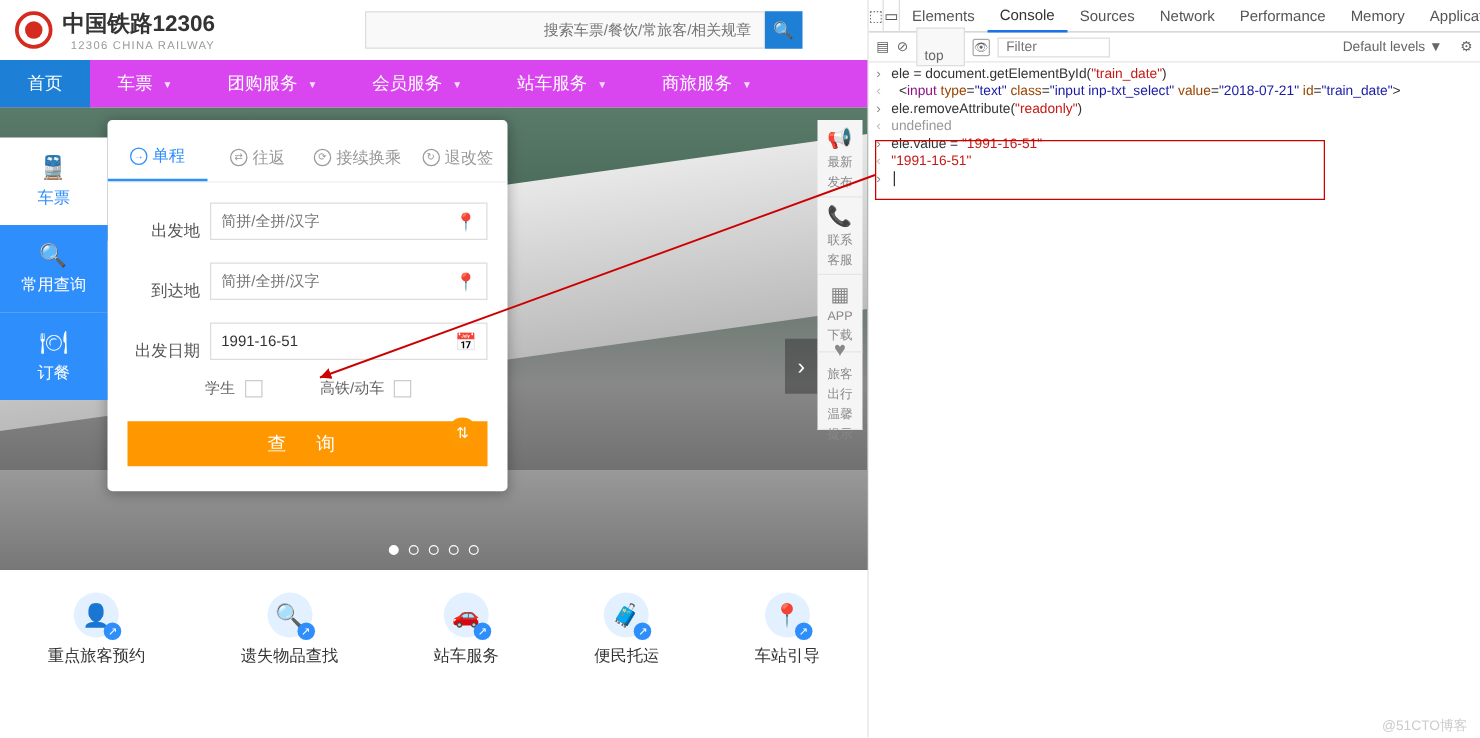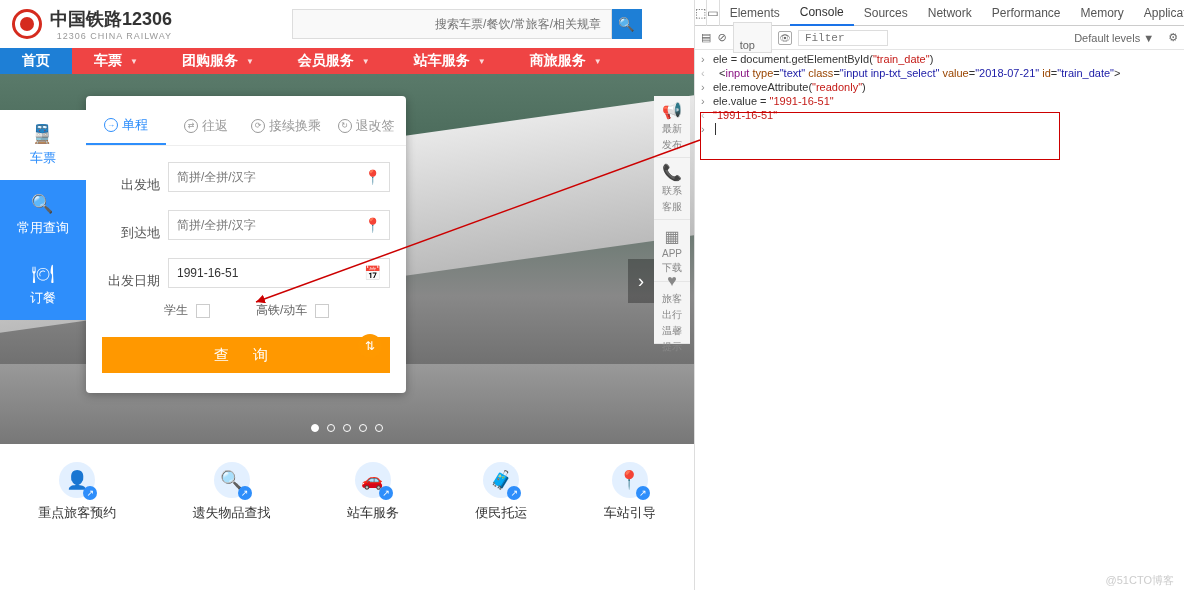--- a/index.html
+++ b/index.html
@@ -15,21 +15,21 @@
 .logo-circle { width: 30px; height: 30px; border: 3px solid #d52b1e; border-radius: 50%; position: relative; }
 .logo-circle::before { content:""; position:absolute; width: 14px; height: 14px; background:#d52b1e; border-radius:50%; top:5px; left:5px; }
 .logo-text { display:flex; flex-direction:column; }
 .logo-main { font-size: 18px; font-weight: bold; color:#333; }
 .logo-sub { font-size: 9px; color:#999; letter-spacing:1px;text-align:right; }
 .search-box { margin-left: 120px; display:flex; }
 .search-input { width: 320px; height: 30px; border:1px solid #ddd; padding:0 10px; font-size:12px; color:#999; background:#f9f9f9;text-align:right; }
 .search-btn { width: 30px; height:30px; background:#1e7fd6; border:none; color:#fff; }
 
 
-.nav { background: #ef4444; height: 26px; display:flex; align-items:center; color:#fff; font-size:14px;font-weight:bold; }
+.nav { background: #d946ef; height: 38px; display:flex; align-items:center; color:#fff; font-size:14px; }
 .nav-item { padding: 0 22px; height:100%; display:flex; align-items:center; gap:4px; cursor:pointer; }
 .nav-item.active { background:#1e7fd6; }
 .dd::after { content:"▼"; font-size:8px; margin-left:4px; opacity:.8; }
 
 
 .hero { position: relative; width:100%; height: 370px; background: linear-gradient(to bottom, #5a7a6a 0%, #4a6a5a 20%, #888 60%, #555 100%); overflow:hidden; }
 .hero::before { content:""; position:absolute; top:70px; left:0; right:0; height:140px; background:linear-gradient(to bottom, #e8e8e8, #bbb); transform:skewY(-8deg); }
 .hero::after { content:""; position:absolute; bottom:0; left:0; right:0; height:80px; background:linear-gradient(#999,#777); }
 
 
@@ -75,21 +75,21 @@
 .watermark { position:absolute; right:10px; bottom:2px; font-size:11px; color:#ccc; }
 
 
 .dt-top { display:flex; align-items:center; height:26px; border-bottom:1px solid #ccc; font-size:12px; color:#555; }
 .dt-btn { width:26px; height:26px; display:flex; align-items:center; justify-content:center; border-right:1px solid #ddd; cursor:pointer; }
 .dt-tab { padding:0 10px; height:26px; display:flex; align-items:center; cursor:pointer; }
 .dt-tab.active { color:#333; border-bottom:2px solid #1a73e8; }
 .dt-sub { display:flex; align-items:center; height:24px; border-bottom:1px solid #e5e5e5; font-size:11px; gap:6px; padding:0 6px; color:#666; }
 .dt-eye { border:1px solid #aaa; border-radius:2px; width:14px; height:14px; display:inline-flex; align-items:center; justify-content:center; font-size:9px; }
 .dt-select { border:1px solid #ddd; padding:16px 16px 1px 6px; font-size:11px; background:#f8f8f8; position:relative; }
-.dt-filter { border:1px solid #ddd; padding:1px 6px; width:90px; font-size:11px; color:#999;font-family:Liberation Mono, monospace; }
+.dt-filter { border:1px solid #ddd; padding:1px 6px; width:90px; font-size:11px; color:#999; }
 .console { font-family: Menlo, Consolas, monospace; font-size:11px; padding: 2px 0; }
 .cline { padding: 1px 6px 1px 18px; position:relative; white-space:pre; color:#333; }
 .prompt::before { content:"›"; position:absolute; left:6px; color:#888; }
 .result::before { content:"‹"; position:absolute; left:6px; color:#bbb; }
 .undef { color:#999; }
 .str { color:#c41a16; }
 .tag { color:#881280; }
 .attr { color:#994500; }
 .val { color:#1a1aa6; }
 .redbox { position:absolute; border:1.5px solid #c00; }
@@ -265,20 +265,21 @@
       <span class="dt-select">top</span>
       <span class="dt-eye">👁</span>
       <input class="dt-filter" placeholder="Filter" style="">
       <span style="margin-left:auto">Default levels ▼</span>
       <span style="margin-left:8px">⚙</span>
     </div>
     <div class="console" id="console">
         <div class="cline prompt">ele = document.getElementById(<span class="str">"train_date"</span>)</div>
         <div class="cline result">  &lt;<span class="tag">input</span> <span class="attr">type</span>=<span class="val">"text"</span> <span class="attr">class</span>=<span class="val">"input inp-txt_select"</span> <span class="attr">value</span>=<span class="val">"2018-07-21"</span> <span class="attr">id</span>=<span class="val">"train_date"</span>&gt;</div>
         <div class="cline prompt">ele.removeAttribute(<span class="str">"readonly"</span>)</div>
+        <div class="cline result"><span class="undef">undefined</span></div>
         <div class="cline prompt">ele.value = <span class="str">"1991-16-51"</span></div>
         <div class="cline result"><span class="str">"1991-16-51"</span></div>
         <div class="cline prompt"><span style="border-left:1px solid #333;display:inline-block;height:12px;margin-left:2px"></span></div>
       </div>
   </div>
 </div>
 
 <div class="redbox" style="left:700px; top:112px; width:360px; height:48px;"></div>
 
 <svg class="arrow-svg">

